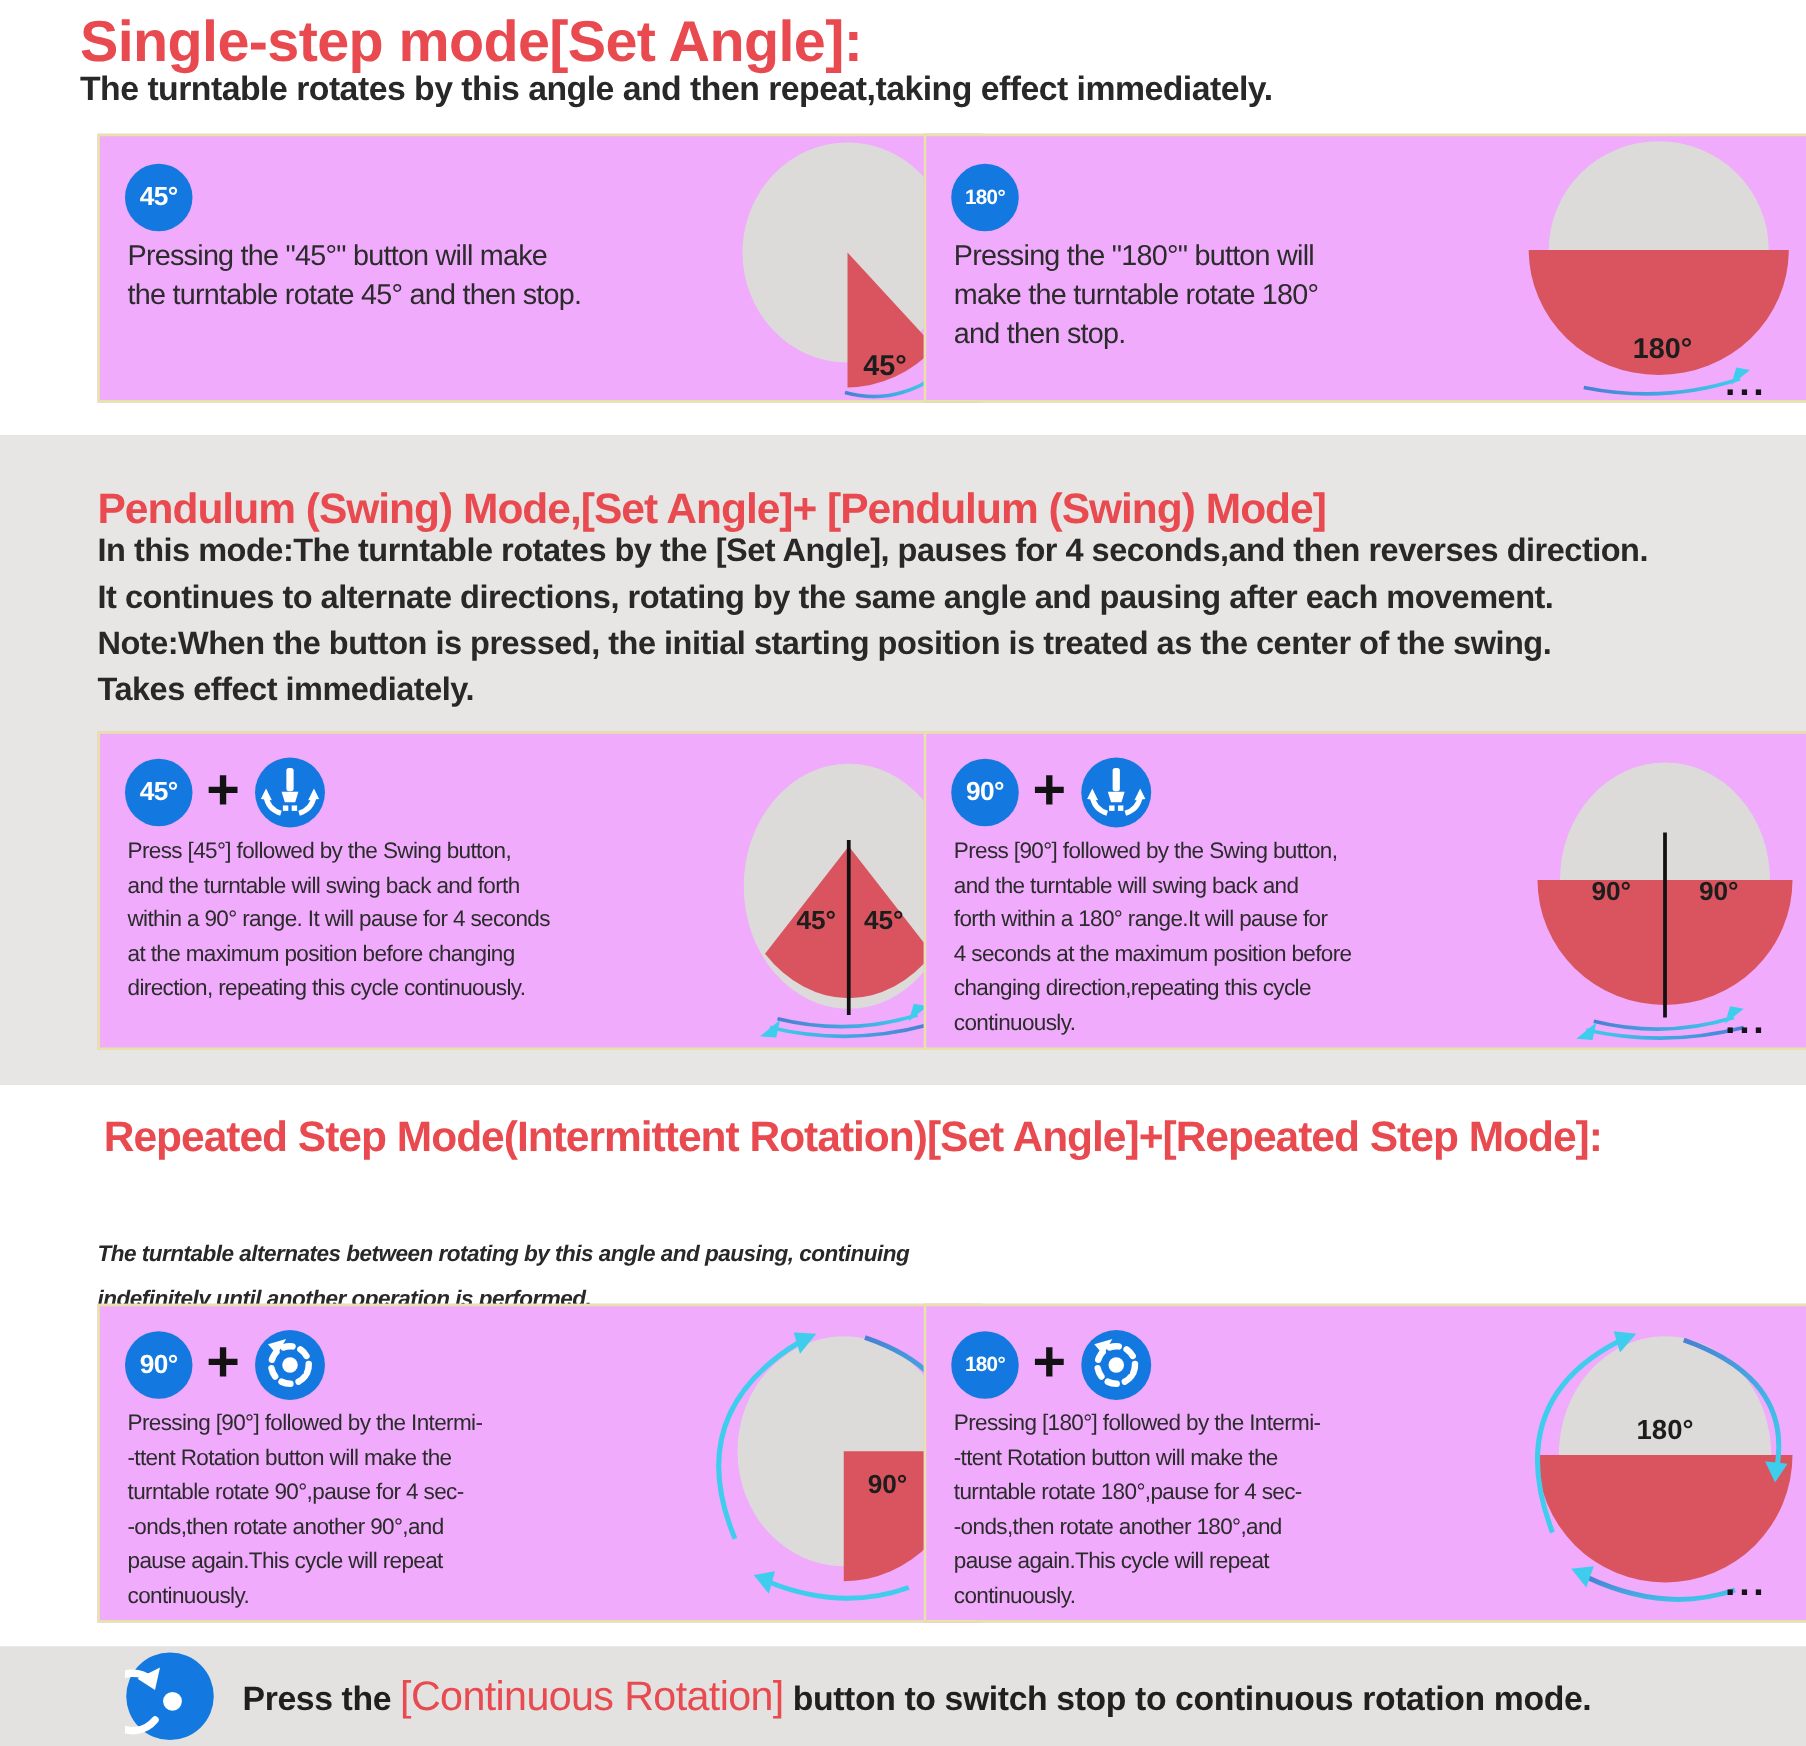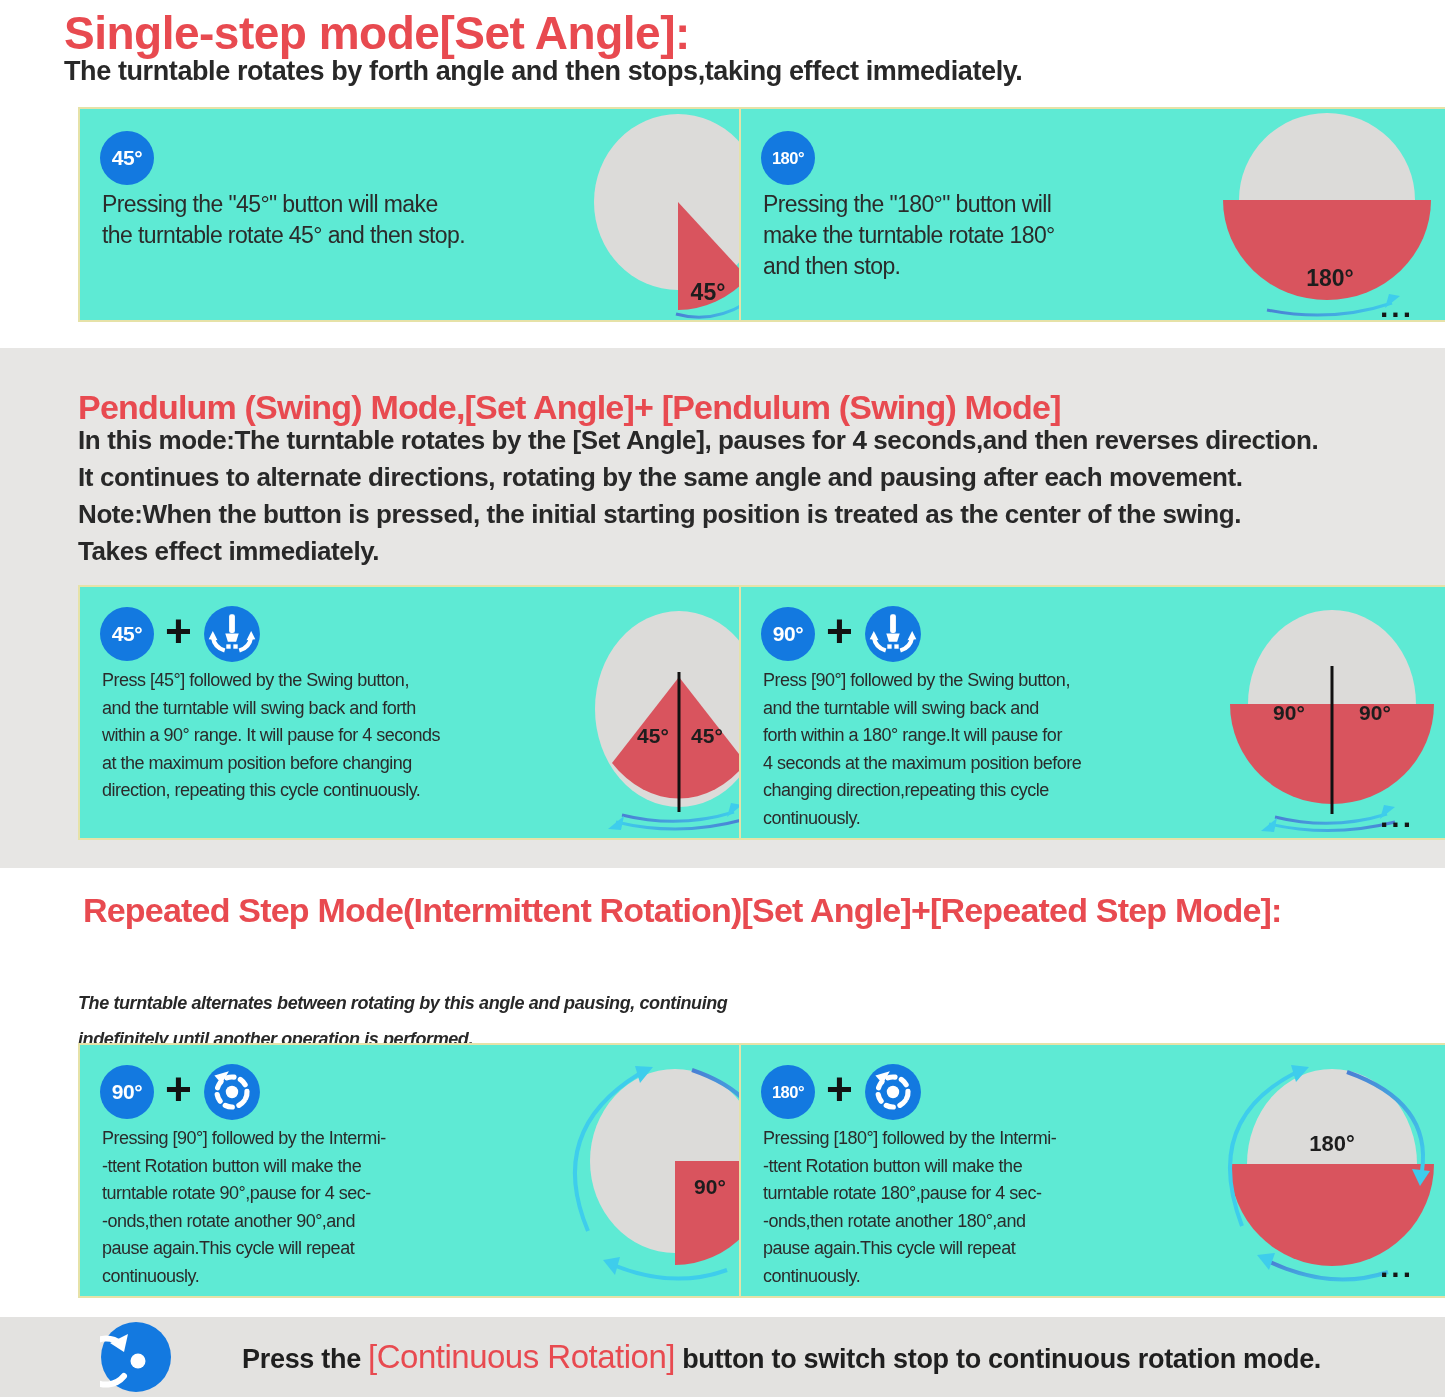--- a/index.html
+++ b/index.html
@@ -20,21 +20,21 @@
   .h-red{position:absolute;font-weight:bold;color:var(--red);letter-spacing:-0.5px;white-space:pre;}
   .h1{left:64px;top:6px;font-size:46px;}
   .h2{left:78px;top:388px;font-size:34px;letter-spacing:-0.8px;}
   .h3{left:83px;top:891px;font-size:34px;letter-spacing:-0.8px;}
 
   .sub{position:absolute;font-weight:bold;color:#282828;white-space:pre;}
   .sub1{left:64px;top:56px;font-size:27px;letter-spacing:-0.4px;}
   .body2{left:78px;top:422px;font-size:26px;line-height:37px;letter-spacing:-0.4px;}
   .body3{left:78px;top:985px;font-size:18px;line-height:36px;letter-spacing:-0.4px;font-style:italic;}
 
-  .card{position:absolute;width:708px;background:#5eead4;border:2px solid #e6e2a8;box-sizing:border-box;padding-left:41px;}
+  .card{position:absolute;width:708px;background:#f0abfc;border:2px solid #e6e2a8;box-sizing:border-box;padding-left:41px;}
   .card.h215{height:215px;}
   .card.h255{height:255px;}
 
   .badge{width:54px;height:54px;border-radius:50%;background:var(--blue);color:#fff;
          font-weight:bold;font-size:21px;display:flex;align-items:center;justify-content:center;
          letter-spacing:-0.5px;flex:0 0 auto;}
   .badge.small{font-size:16.5px;}
   .badge.abs{position:absolute;left:20px;top:22px;}
 
   .iconrow{position:absolute;left:20px;top:18px;display:flex;align-items:center;gap:11px;}
@@ -43,37 +43,37 @@
 
   .card-text{position:absolute;left:22px;white-space:pre;color:#2b2b2b;}
   .ct1{top:80px;font-size:23px;line-height:31px;letter-spacing:-0.6px;}
   .ct2{top:80px;font-size:18px;line-height:27.5px;letter-spacing:-0.5px;}
 
   .diag{position:absolute;top:1px;right:8px;}
   .diag text{font-family:"Liberation Sans",sans-serif;font-weight:bold;fill:#1d1d1d;}
 
   .ellipsis{position:absolute;left:1380px;font-weight:bold;font-size:30px;letter-spacing:3px;color:#151515;}
 
-  .footer-wrap{position:absolute;left:0;top:1317px;width:1445px;height:80px;display:flex;align-items:center;gap:48px;}
+  .footer-wrap{position:absolute;left:0;top:1317px;width:1445px;height:80px;display:flex;align-items:center;}
   .footer-icon{margin-left:100px;width:72px;height:72px;flex:0 0 auto;}
   .footer-text{margin-left:22px;display:flex;align-items:baseline;white-space:pre;}
   .f-black{font-size:27px;font-weight:bold;color:#1f1f1f;letter-spacing:-0.3px;}
   .f-red{font-size:33px;font-weight:normal;color:var(--red);letter-spacing:-0.5px;}
 </style>
 </head>
 <body>
 
 <div class="canvas">
 
   <div class="band gray2"></div>
   <div class="band white3"></div>
   <div class="band grayfoot"></div>
 
   <div class="h-red h1">Single-step mode[Set Angle]:</div>
-  <div class="sub sub1">The turntable rotates by forth angle and then stops,taking effect immediately.</div>
+  <div class="sub sub1">The turntable rotates by this angle and then repeat,taking effect immediately.</div>
 
   <div class="card h215" style="left:78px;top:107px;">
     <div class="badge abs">
       <span>45°</span>
     </div>
     <div class="card-text ct1">Pressing the "45°" button will make
 the turntable rotate 45° and then stop.</div>
     <svg class="diag" width="250" height="209" viewBox="0 0 250 209">
       <defs>
         <linearGradient id="g1" x1="0" y1="0" x2="1" y2="0">

